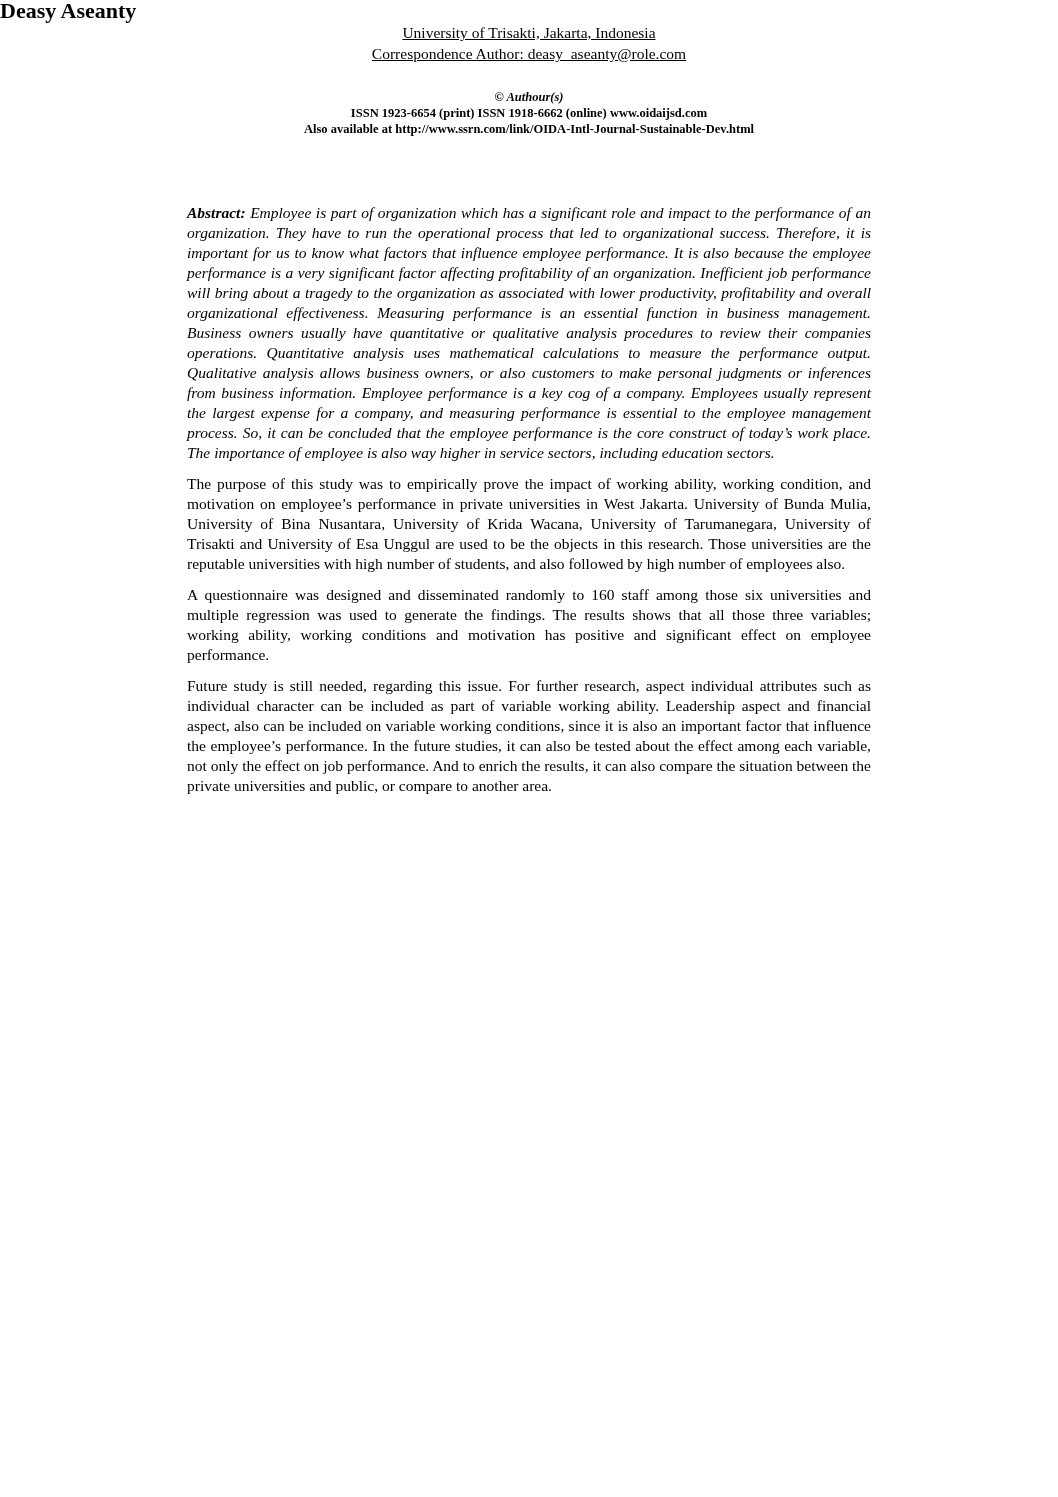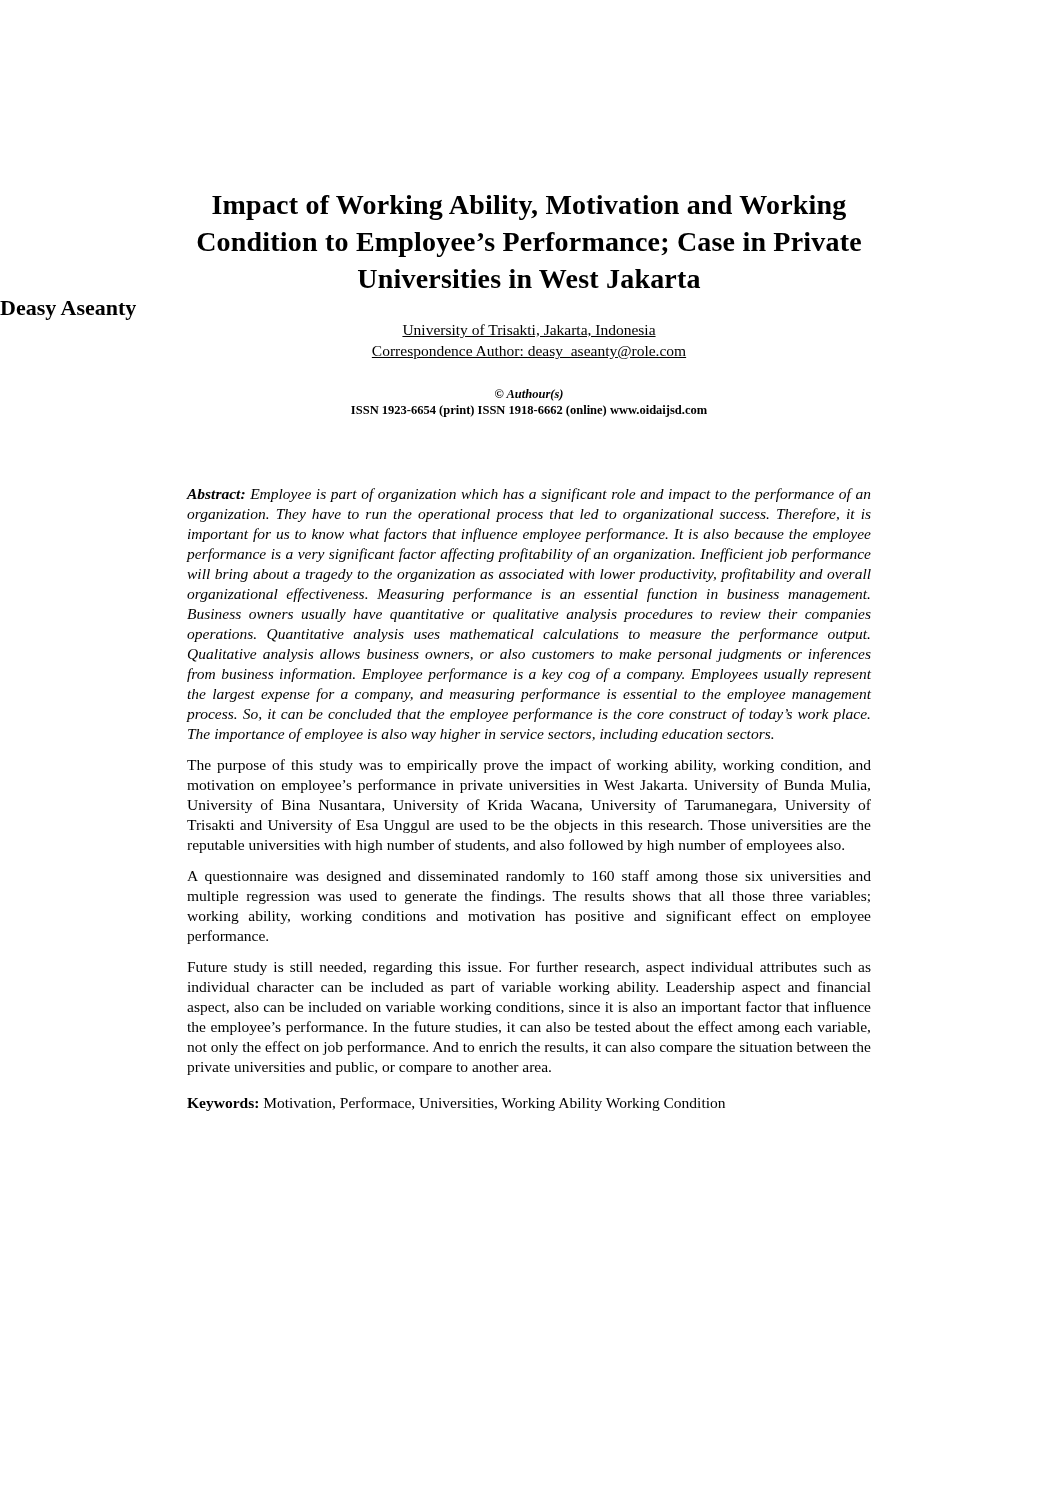--- a/index.html
+++ b/index.html
@@ -70,42 +70,39 @@
   }
   .bold {
     font-weight: bold;
   }
 </style>
 </head>
 <body>
 
 <div class="page">
 
-  <h1 class="title">Impact of Working Ability, Motivation and Working
-Condition to Employee’s Performance; Case in Private
-Universities in West Jakarta</h1>
 
   <div class="author-name">Deasy Aseanty</div>
 
   <div class="affiliation">University of Trisakti, Jakarta, Indonesia</div>
 
   <div class="correspondence">Correspondence Author: deasy_aseanty@role.com</div>
 
   <div class="imprint">
     <div class="copyright">© Authour(s)</div>
     <div>ISSN 1923-6654 (print) ISSN 1918-6662 (online) www.oidaijsd.com</div>
+    <div>Also available at http://www.ssrn.com/link/OIDA-Intl-Journal-Sustainable-Dev.html</div>
   </div>
 
   <div class="content">
 
     <p class="body abstract"><span class="bold">Abstract:</span> <span>Employee is part of organization which has a significant role and impact to the performance of an organization. They have to run the operational process that led to organizational success. Therefore, it is important for us to know what factors that influence employee performance. It is also because the employee performance is a very significant factor affecting profitability of an organization. Inefficient job performance will bring about a tragedy to the organization as associated with lower productivity, profitability and overall organizational effectiveness. Measuring performance is an essential function in business management. Business owners usually have quantitative or qualitative analysis procedures to review their companies operations. Quantitative analysis uses mathematical calculations to measure the performance output. Qualitative analysis allows business owners, or also customers to make personal judgments or inferences from business information. Employee performance is a key cog of a company. Employees usually represent the largest expense for a company, and measuring performance is essential to the employee management process. So, it can be concluded that the employee performance is the core construct of today’s work place. The importance of employee is also way higher in service sectors, including education sectors.</span></p>
 
     <p class="body">The purpose of this study was to empirically prove the impact of working ability, working condition, and motivation on employee’s performance in private universities in West Jakarta. University of Bunda Mulia, University of Bina Nusantara, University of Krida Wacana, University of Tarumanegara, University of Trisakti and University of Esa Unggul are used to be the objects in this research. Those universities are the reputable universities with high number of students, and also followed by high number of employees also.</p>
 
     <p class="body">A questionnaire was designed and disseminated randomly to 160 staff among those six universities and multiple regression was used to generate the findings. The results shows that all those three variables; working ability, working conditions and motivation has positive and significant effect on employee performance.</p>
 
     <p class="body">Future study is still needed, regarding this issue. For further research, aspect individual attributes such as individual character can be included as part of variable working ability. Leadership aspect and financial aspect, also can be included on variable working conditions, since it is also an important factor that influence the employee’s performance. In the future studies, it can also be tested about the effect among each variable, not only the effect on job performance. And to enrich the results, it can also compare the situation between the private universities and public, or compare to another area.</p>
 
-    <p class="body keywords"><span class="bold">Keywords:</span> <span>Motivation, Performace, Universities, Working Ability Working Condition</span></p>
 
   </div>
 
 </div>
 
 </body></html>

